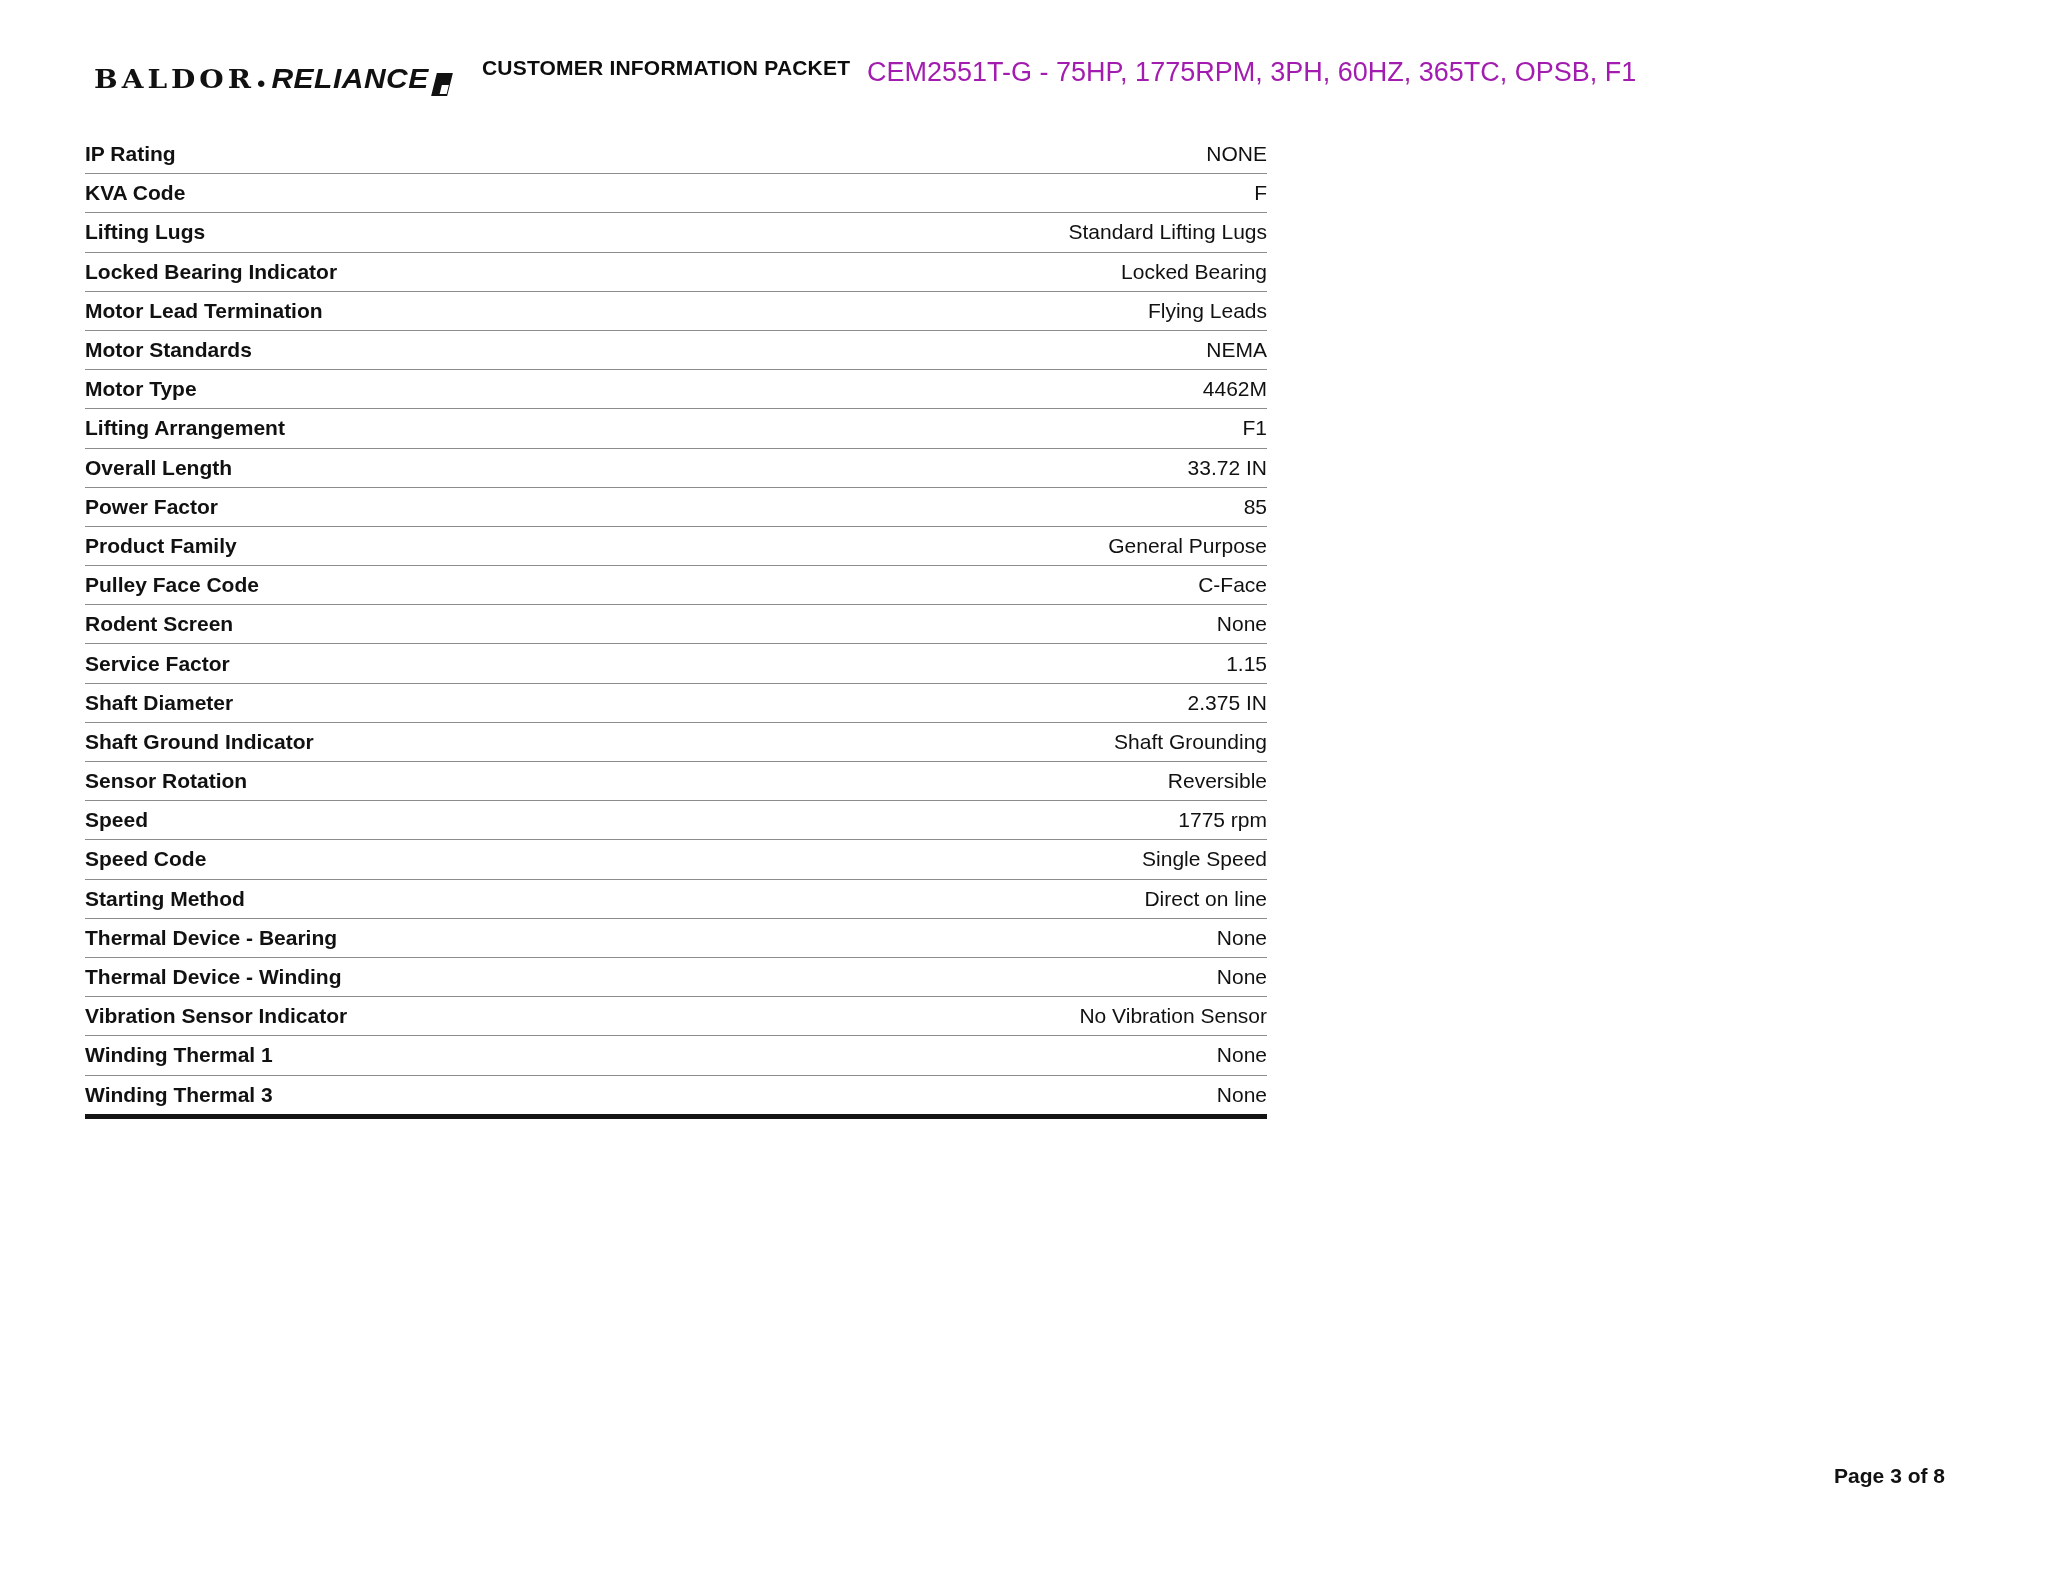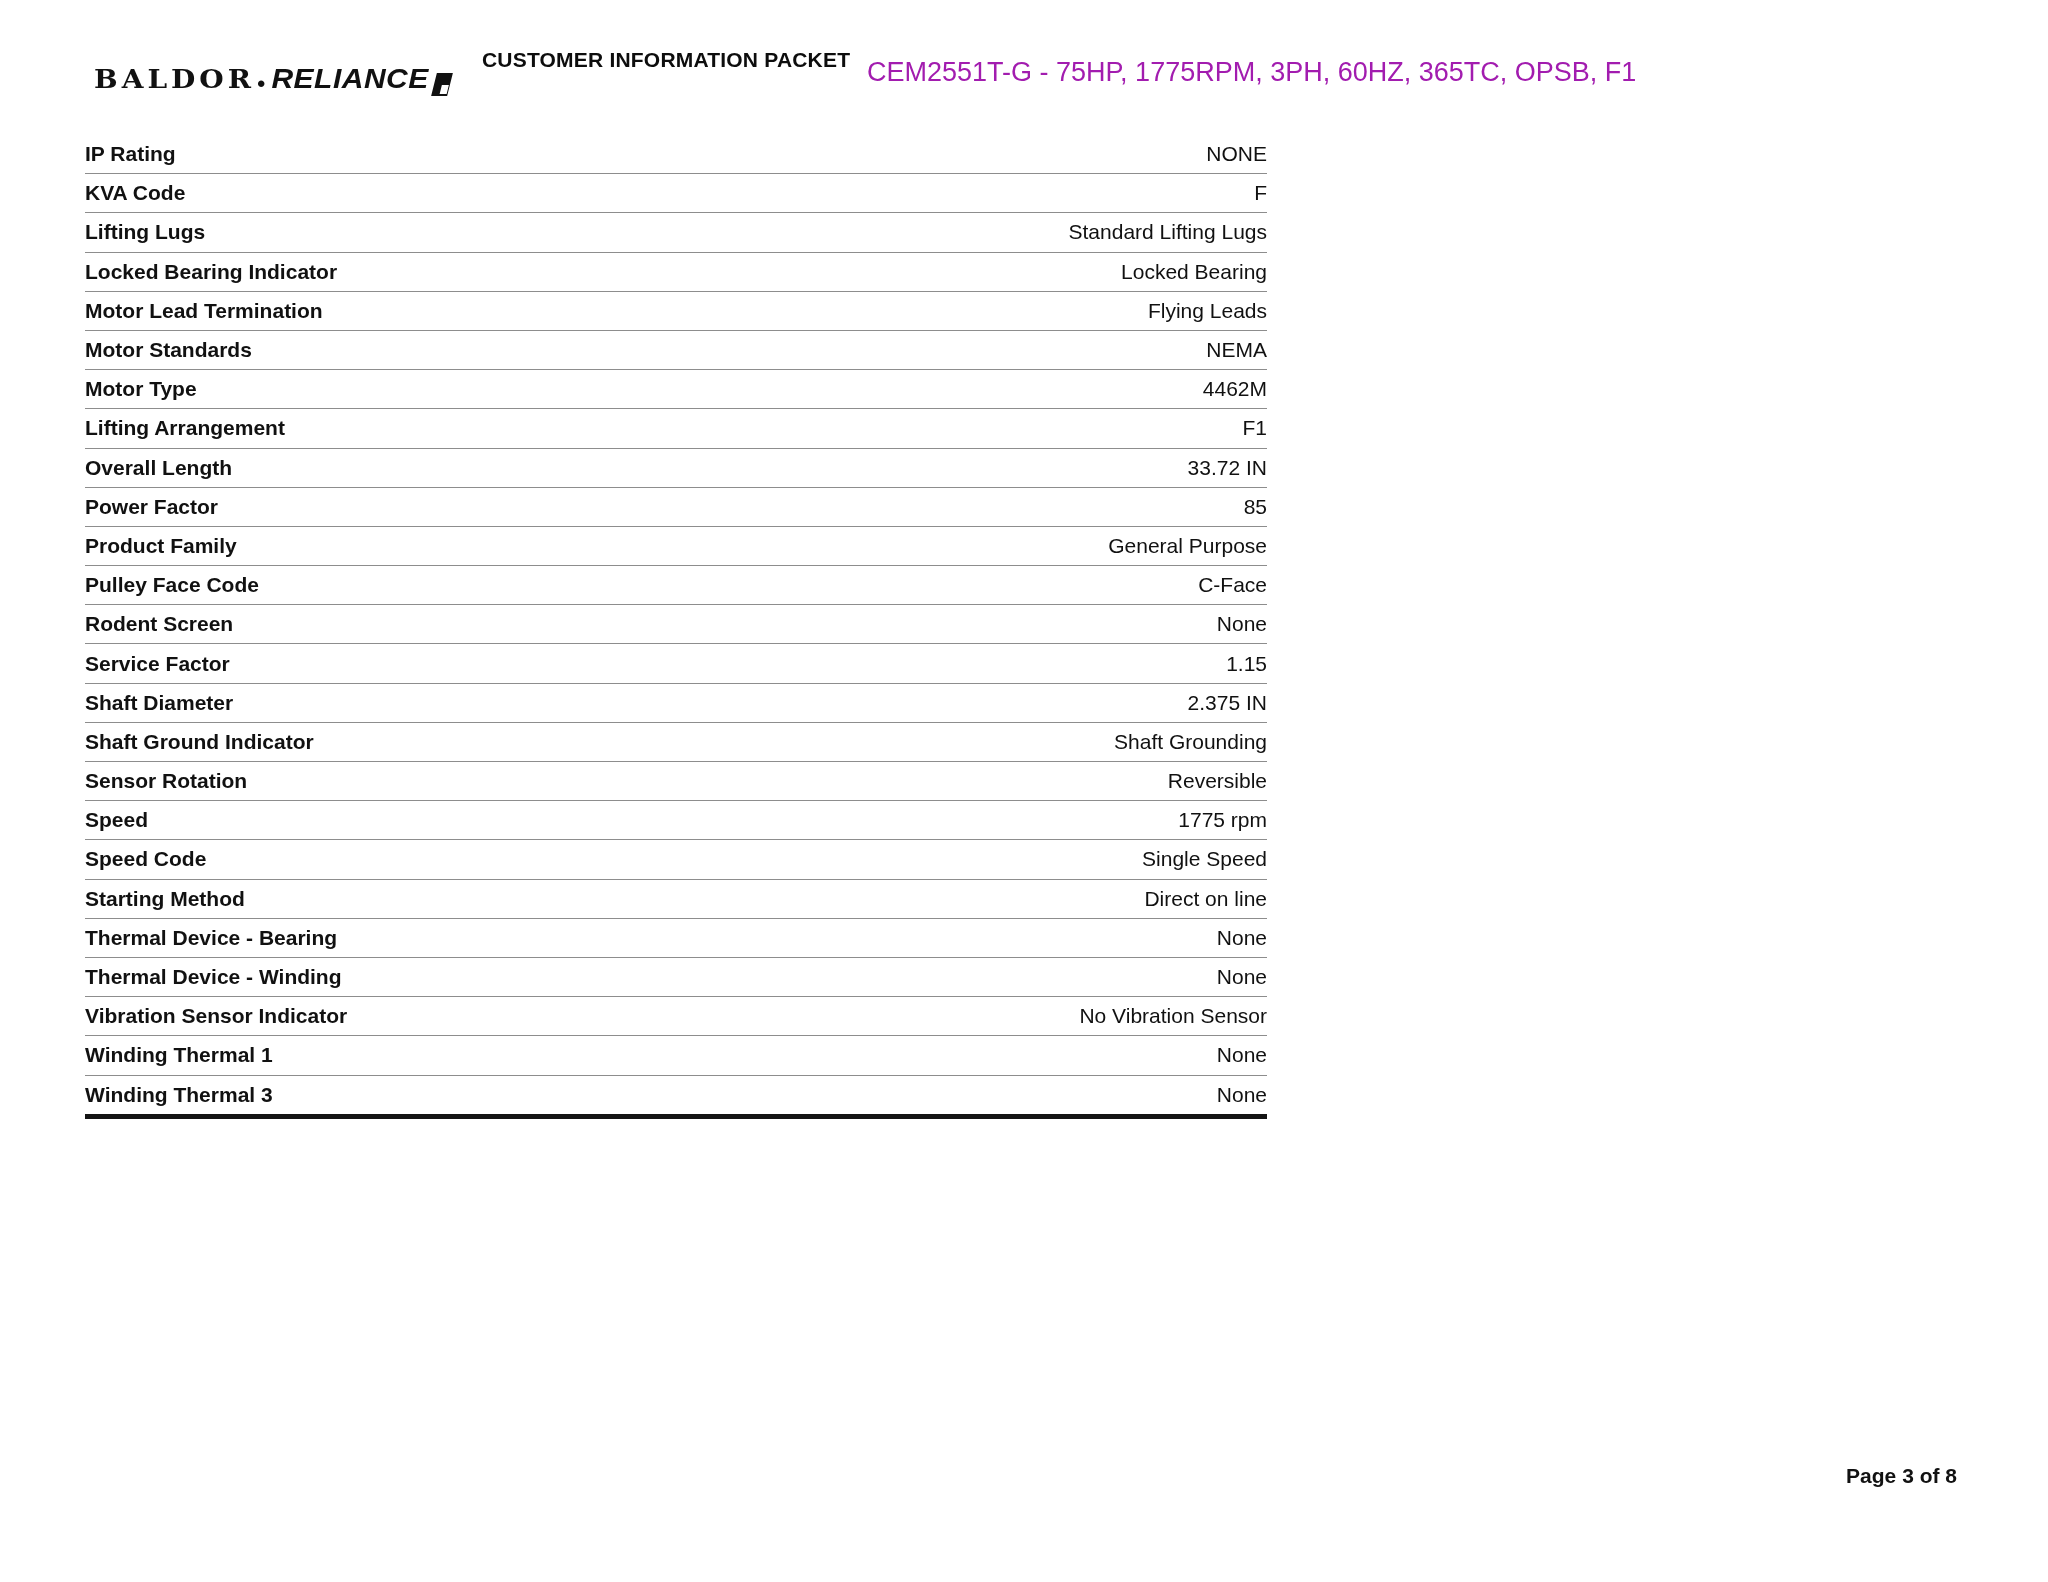--- a/index.html
+++ b/index.html
@@ -64,21 +64,21 @@
     right: 1px;
     bottom: 2px;
     width: 7px;
     height: 9px;
     background: #ffffff;
   }
 
   .doc-title {
     position: absolute;
     left: 482px;
-    top: 48px;
+    top: 56px;
     font-size: 21px;
     font-weight: bold;
     letter-spacing: 0.2px;
     color: #0d0d0d;
     white-space: nowrap;
   }
   .product-line {
     position: absolute;
     left: 867px;
     top: 57px;
@@ -115,21 +115,21 @@
     font-size: 21px;
     font-weight: normal;
     color: #111;
     white-space: nowrap;
     text-align: right;
   }
 
   
   .page-number {
     position: absolute;
-    right: 91px;
+    right: 103px;
     top: 1464px;
     font-size: 21px;
     font-weight: 600;
     color: #111;
     white-space: nowrap;
   }
 </style>
 </head>
 <body>
 

